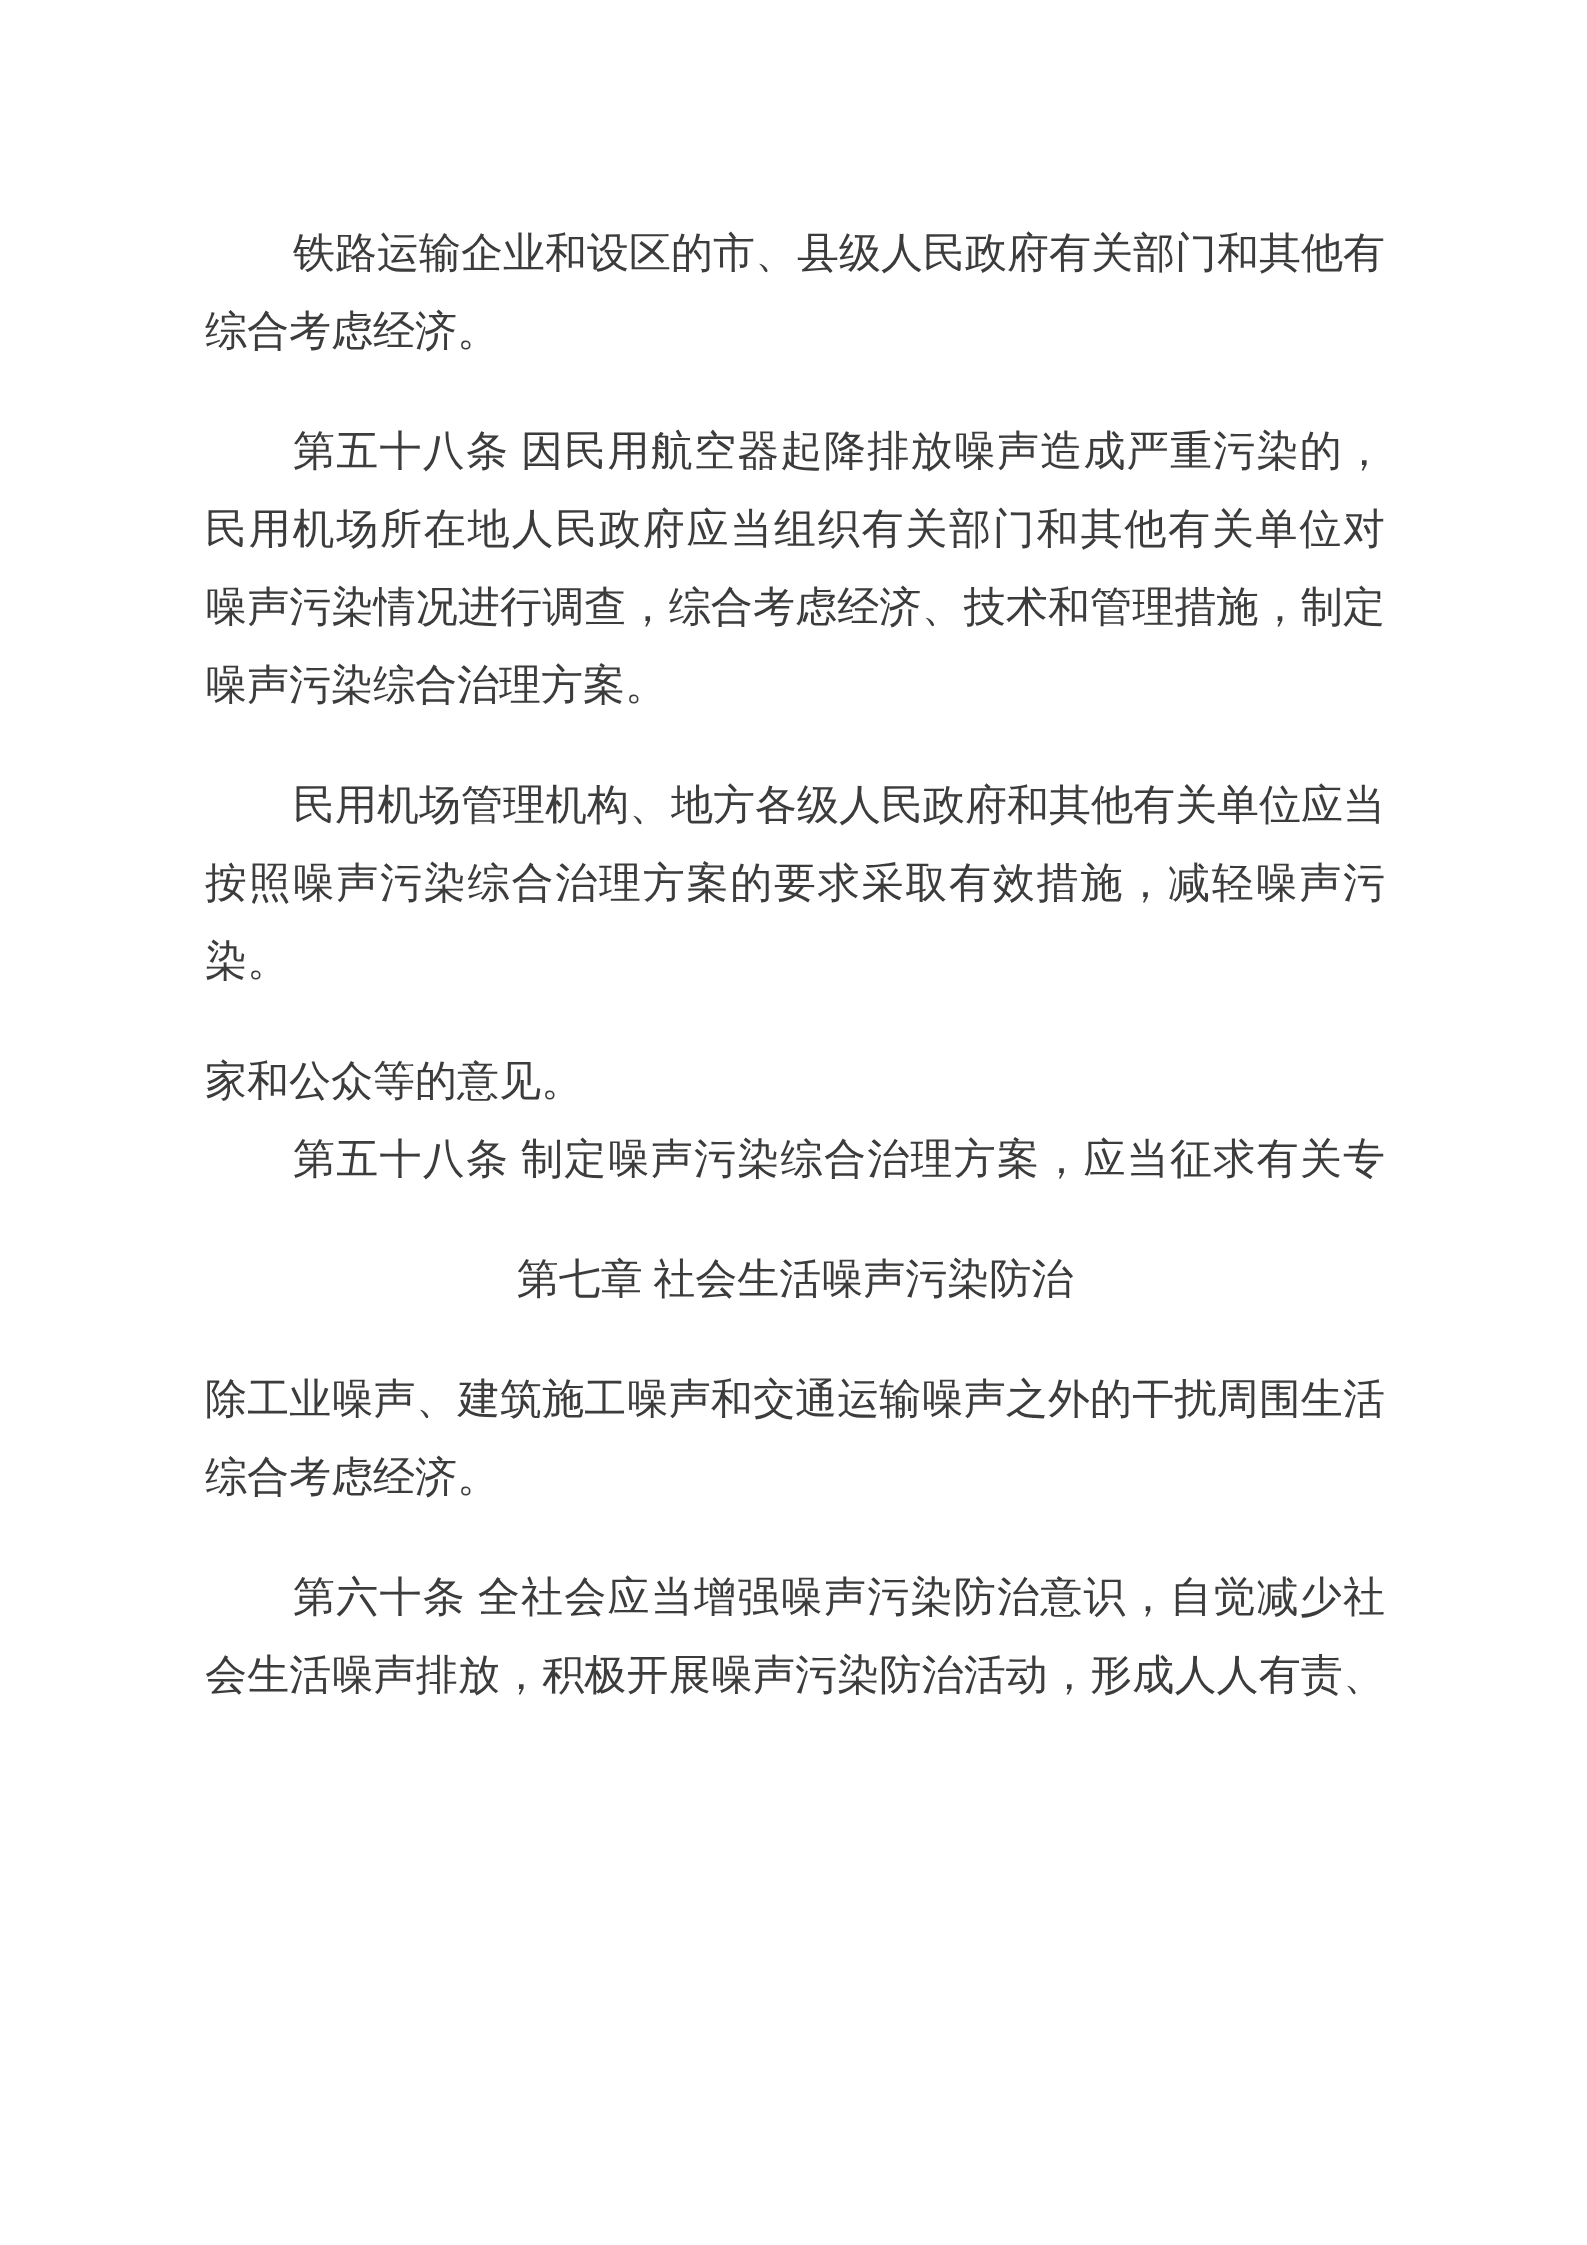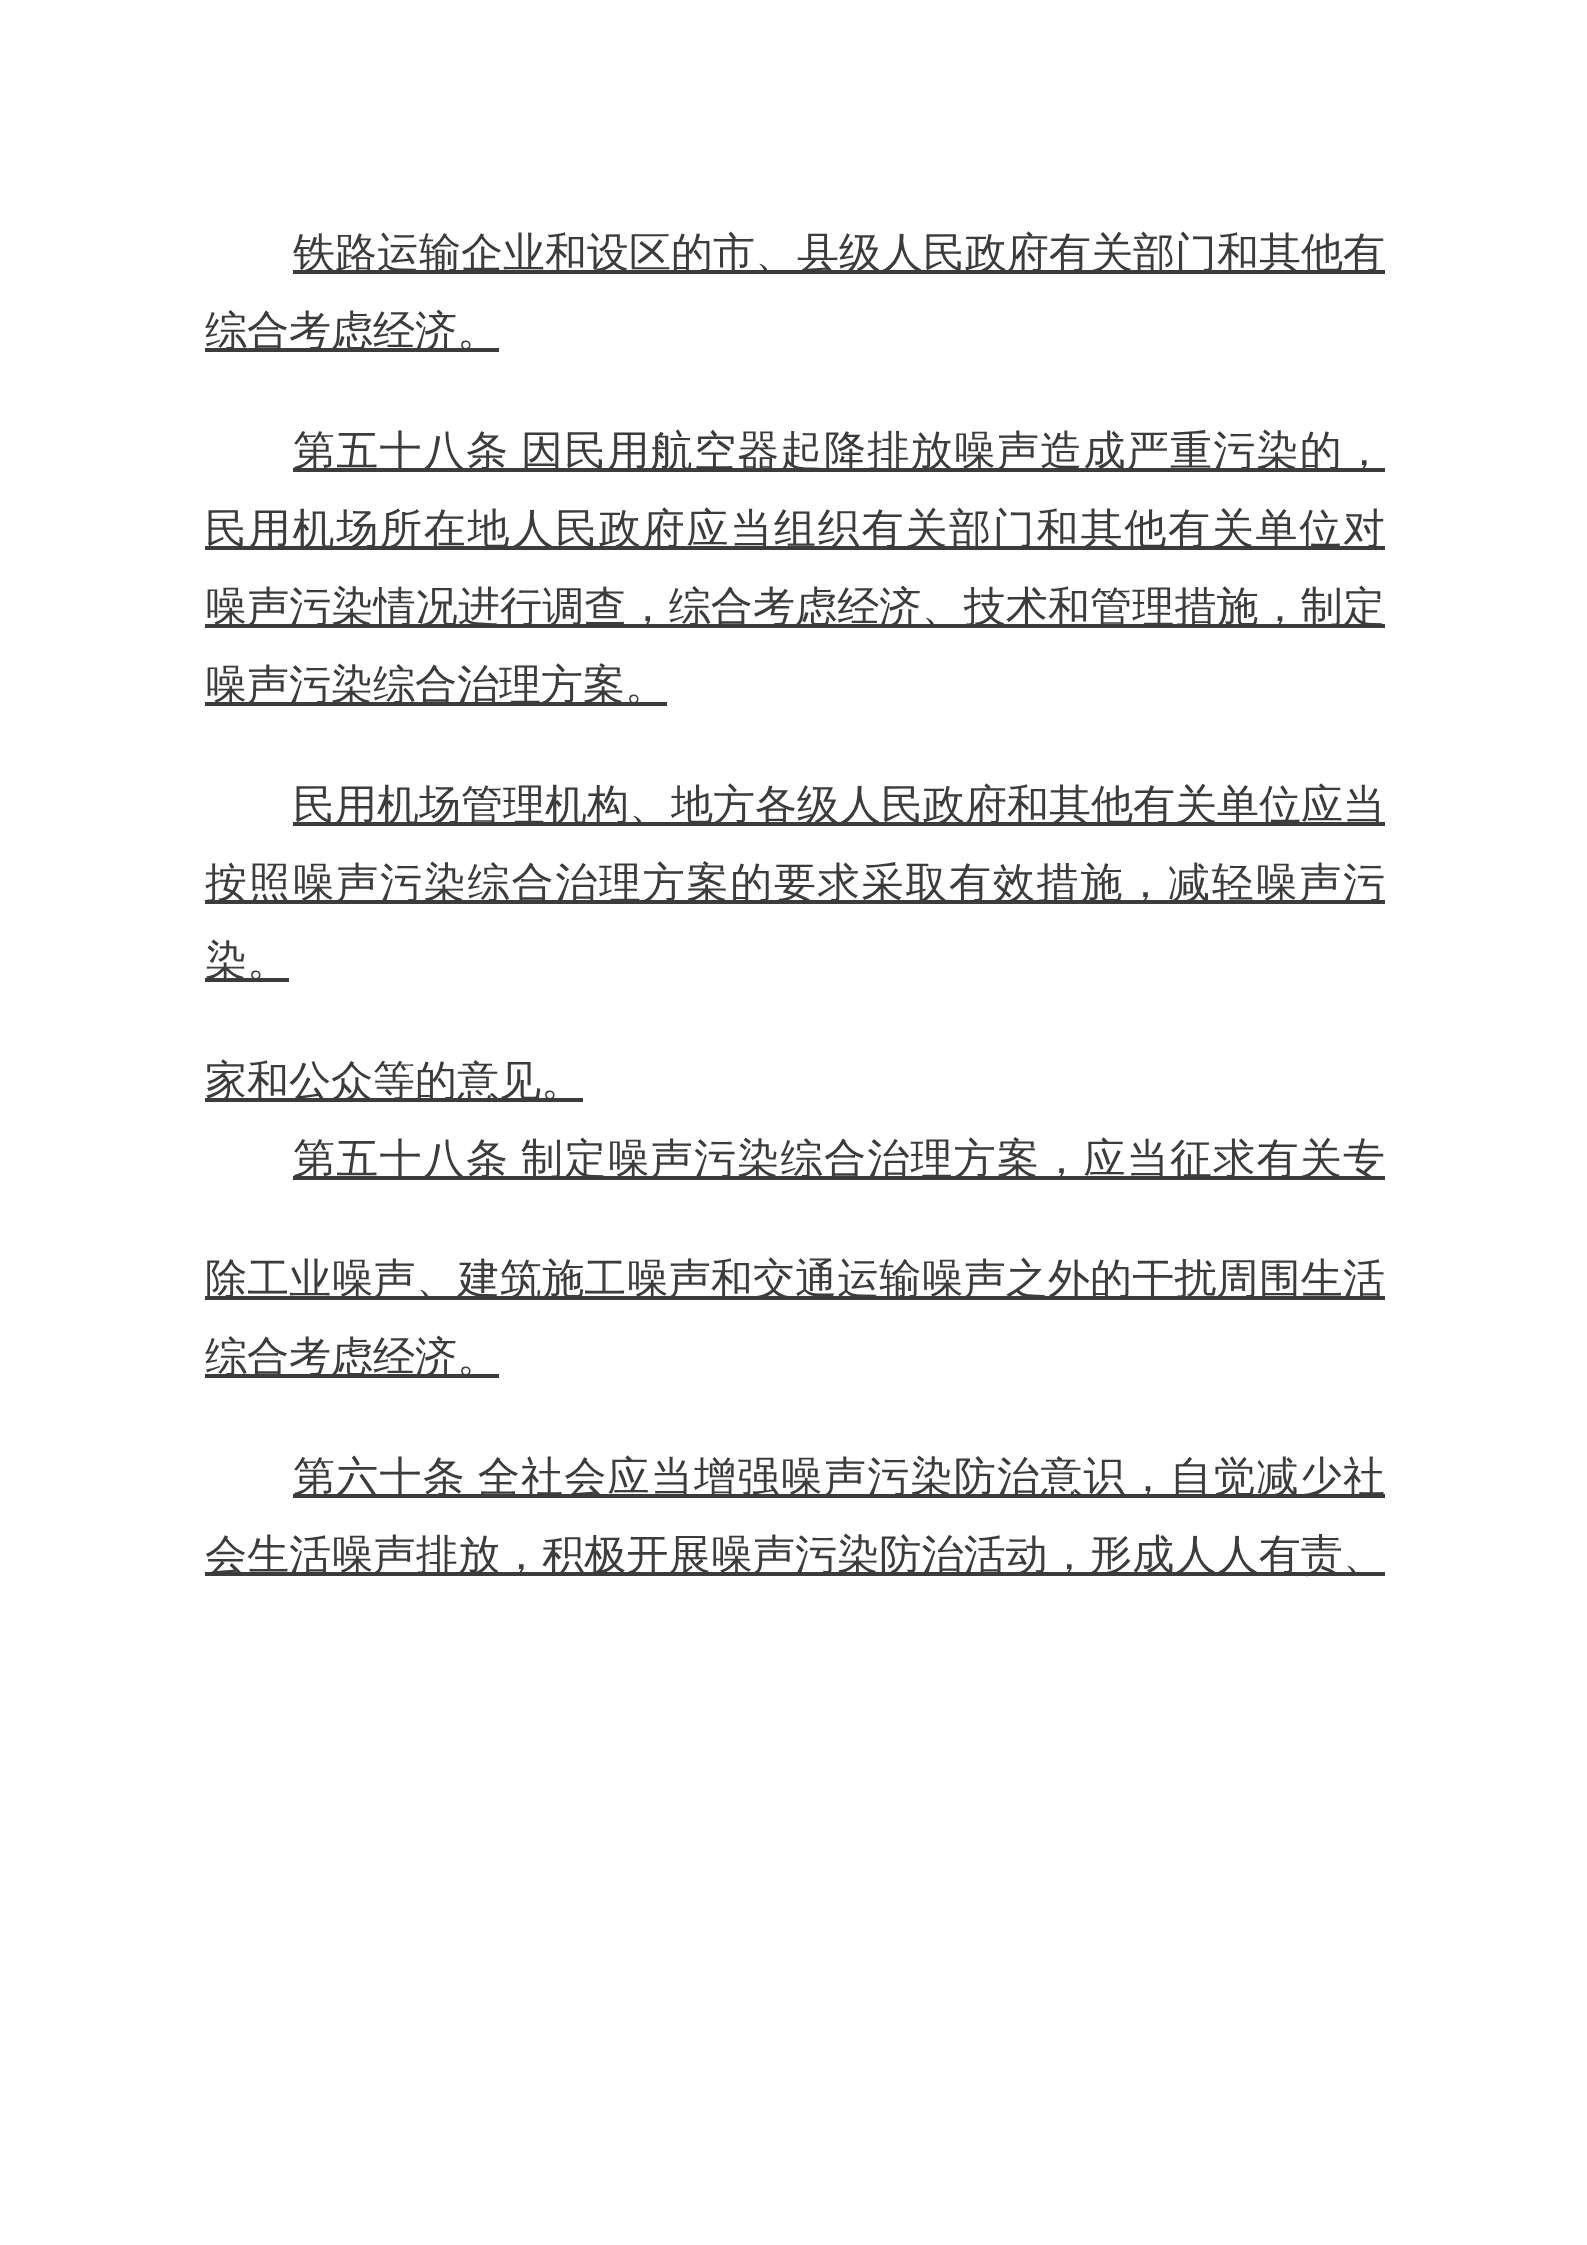--- a/index.html
+++ b/index.html
@@ -13,21 +13,20 @@
     position: relative;
     font-family: "Liberation Serif", "DejaVu Serif", serif;
   }
   .page {
     box-sizing: border-box;
     width: 1587px;
     height: 2245px;
     padding: 214px 202px 0 205px;
     background: #ffffff;
     color: #3c3c3c;
-    text-decoration: underline;
   }
   .para {
     margin: 0 0 42px 0;
   }
   .line {
     font-size: 42px;
     line-height: 78px;
     height: 78px;
     color: #3c3c3c;
     overflow: hidden;
@@ -71,20 +70,21 @@
     <div class="line indent fill">民用机场管理机构、地方各级人民政府和其他有关单位应当</div>
     <div class="line fill">按照噪声污染综合治理方案的要求采取有效措施，减轻噪声污</div>
     <div class="line">染。</div>
   </div>
 
   <div class="para">
     <div class="line">家和公众等的意见。</div>
     <div class="line indent fill">第五十八条 制定噪声污染综合治理方案，应当征求有关专</div>
   </div>
 
+  <div class="chapter">第七章 社会生活噪声污染防治</div>
 
   <div class="para">
     <div class="line fill">除工业噪声、建筑施工噪声和交通运输噪声之外的干扰周围生活</div>
     <div class="line">综合考虑经济。</div>
   </div>
 
   <div class="para">
     <div class="line indent fill">第六十条 全社会应当增强噪声污染防治意识，自觉减少社</div>
     <div class="line fill">会生活噪声排放，积极开展噪声污染防治活动，形成人人有责、</div>
   </div>

